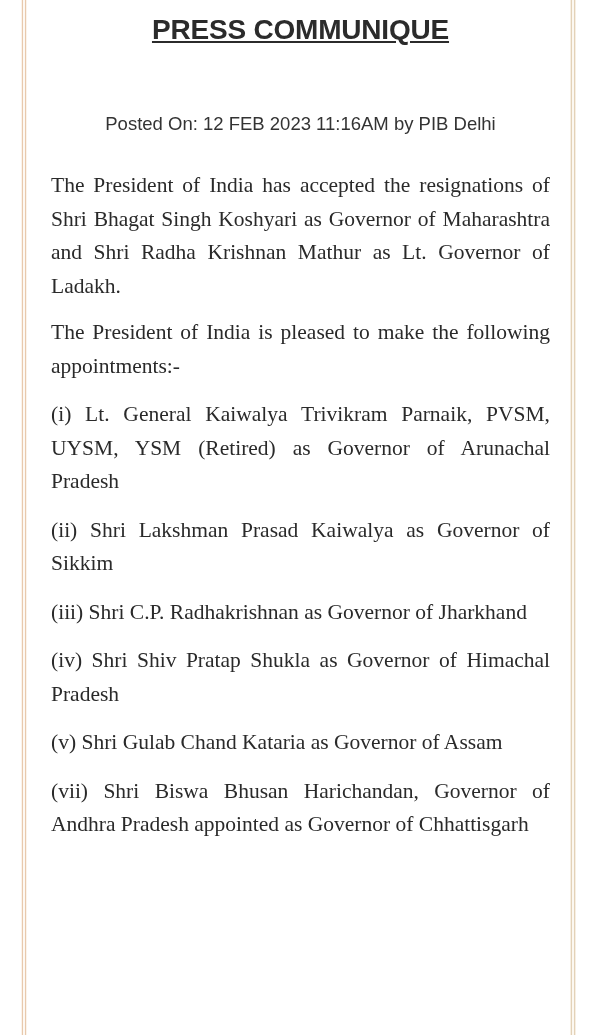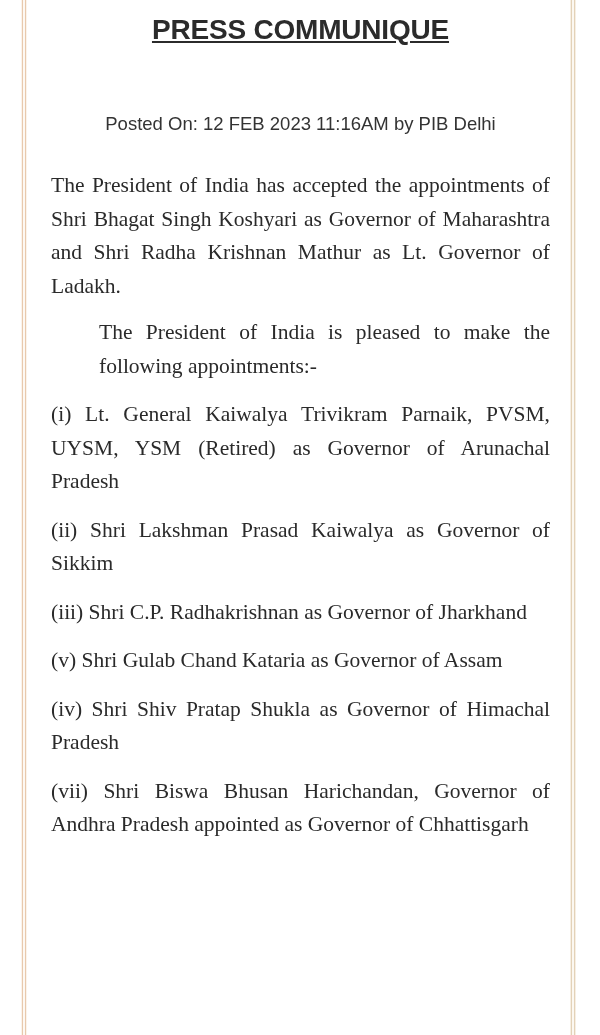--- a/index.html
+++ b/index.html
@@ -64,37 +64,37 @@
     }
     .body-text {
       font-family: "Liberation Serif", serif;
       font-size: 21.5px;
       color: #2a2a2a;
       line-height: 33.5px;
       text-align: justify;
       margin: 0;
     }
     .p-intro { margin-top: 32px; }
-    .p-pleased { margin-top: 13px; margin-left: 48px; }
+    .p-pleased { margin-top: 13px; }
     .appt { margin-top: 15px; }
   </style>
 </head>
 <body>
 
 <div class="border-left"></div>
 <div class="border-right"></div>
 
 <div class="page">
   <h1 class="title">PRESS COMMUNIQUE</h1>
   <div class="posted">Posted On: 12 FEB 2023 11:16AM by PIB Delhi</div>
 
-  <p class="body-text p-intro">The President of India has accepted the appointments of Shri Bhagat Singh Koshyari as Governor of Maharashtra and Shri Radha Krishnan Mathur as Lt. Governor of Ladakh.</p>
+  <p class="body-text p-intro">The President of India has accepted the resignations of Shri Bhagat Singh Koshyari as Governor of Maharashtra and Shri Radha Krishnan Mathur as Lt. Governor of Ladakh.</p>
   <p class="body-text p-pleased">The President of India is pleased to make the following appointments:-</p>
 
   <div>
     <p class="body-text appt">(i) Lt. General Kaiwalya Trivikram Parnaik, PVSM, UYSM, YSM (Retired) as Governor of Arunachal Pradesh</p>
     <p class="body-text appt">(ii) Shri Lakshman Prasad Kaiwalya as Governor of Sikkim</p>
     <p class="body-text appt">(iii) Shri C.P. Radhakrishnan as Governor of Jharkhand</p>
+    <p class="body-text appt">(iv) Shri Shiv Pratap Shukla as Governor of Himachal Pradesh</p>
     <p class="body-text appt">(v) Shri Gulab Chand Kataria as Governor of Assam</p>
-    <p class="body-text appt">(iv) Shri Shiv Pratap Shukla as Governor of Himachal Pradesh</p>
     <p class="body-text appt">(vii) Shri Biswa Bhusan Harichandan, Governor of Andhra Pradesh appointed as Governor of Chhattisgarh</p>
   </div>
 </div>
 
 </body></html>

